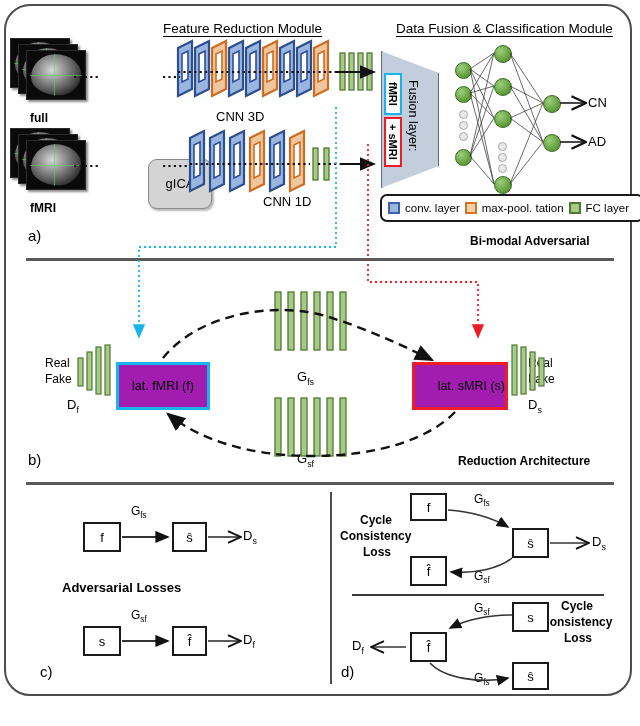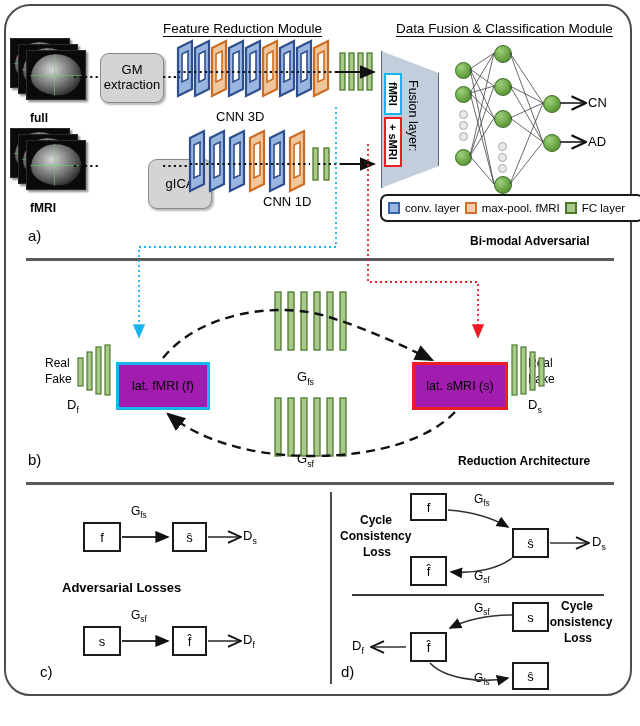--- a/index.html
+++ b/index.html
@@ -54,21 +54,21 @@
           display:flex;align-items:center;gap:5px;padding:0 6px;font-size:11.5px;white-space:nowrap;}
   .swatch{width:12px;height:12px;box-sizing:border-box;display:inline-block;}
   .sw-conv{background:#9ab6e0;border:2px solid #3b62a8;}
   .sw-pool{background:#f3cfa8;border:2px solid #d4722a;}
   .sw-fc{background:#a9c98a;border:2px solid #4d7a2e;}
 
   
   .latbox{position:absolute;background:#a21caf;display:flex;align-items:center;justify-content:center;
           font-size:12.5px;box-sizing:border-box;}
   .latbox.blue{border:3.5px solid #18b4ee;}
-  .latbox.red{border:3.5px solid #ee1c25;}
+  .latbox.red{border:3.5px solid #ee1c25;justify-content:flex-end;}
 
   
   .pbox{position:absolute;background:#fff;border:2px solid #1a1a1a;box-sizing:border-box;
         display:flex;align-items:center;justify-content:center;font-size:13px;}
 
   svg.ov{position:absolute;left:0;top:0;width:640px;height:726px;pointer-events:none;}
   .caption{position:absolute;left:0;top:700px;width:640px;text-align:center;font-family:"Liberation Serif",serif;
            font-size:15px;color:#111;white-space:nowrap;overflow:hidden;height:26px;}
   sub{font-size:.68em;}
 </style>
@@ -118,24 +118,20 @@
         <div class="cross-v"></div>
       </div>
     <div class="mriimg" style="left:16px;top:12px;width:58px;height:48px;">
         <div class="brain"></div>
         <div class="cross-h"></div>
         <div class="cross-v"></div>
       </div>
   </div>
   <div class="lbl bold sm" style="left:30px;top:202px;">fMRI</div>
 
-  <div class="procbox" style="left:100px;top:53px;width:62px;height:48px;">
-    <span><span>GM</span><br>
-    <span>extraction</span></span>
-  </div>
   <div class="procbox" style="left:100px;top:159px;width:62px;height:48px;margin-left:48px;">
     <span>gICA</span>
   </div>
 
   <div class="lbl md" style="left:216px;top:110px;">CNN 3D</div>
 
   <div class="lbl md" style="left:229px;top:195px;margin-left:34px;">CNN 1D</div>
 
   <div class="fusion" style="left:381px;top:51px;width:56px;height:135px;"></div>
   <div class="fusetag blue" style="left:384px;top:73px;width:18px;height:42px;">fMRI</div>
@@ -160,21 +156,21 @@
   <div class="node" style="left:543px;top:95px;width:16px;height:16px;"></div>
   <div class="node" style="left:543px;top:134px;width:16px;height:16px;"></div>
 
   <div class="lbl md" style="left:588px;top:96px;">CN</div>
   <div class="lbl md" style="left:588px;top:135px;">AD</div>
 
   <div class="legend" style="left:380px;top:194px;width:248px;height:24px;">
     <span class="swatch sw-conv"></span>
     <span>conv. layer</span>
     <span class="swatch sw-pool"></span>
-    <span>max-pool. fMRI</span>
+    <span>max-pool. tation</span>
     <span class="swatch sw-fc"></span>
     <span>FC layer</span>
   </div>
 
   <div class="lbl panel-letter" style="left:28px;top:452px;">b)</div>
   <div class="lbl bold sm" style="left:458px;top:455px;">Reduction Architecture</div>
 
   <div class="latbox blue" style="left:116px;top:362px;width:94px;height:48px;">
     <span>lat. fMRI (f)</span>
   </div>

